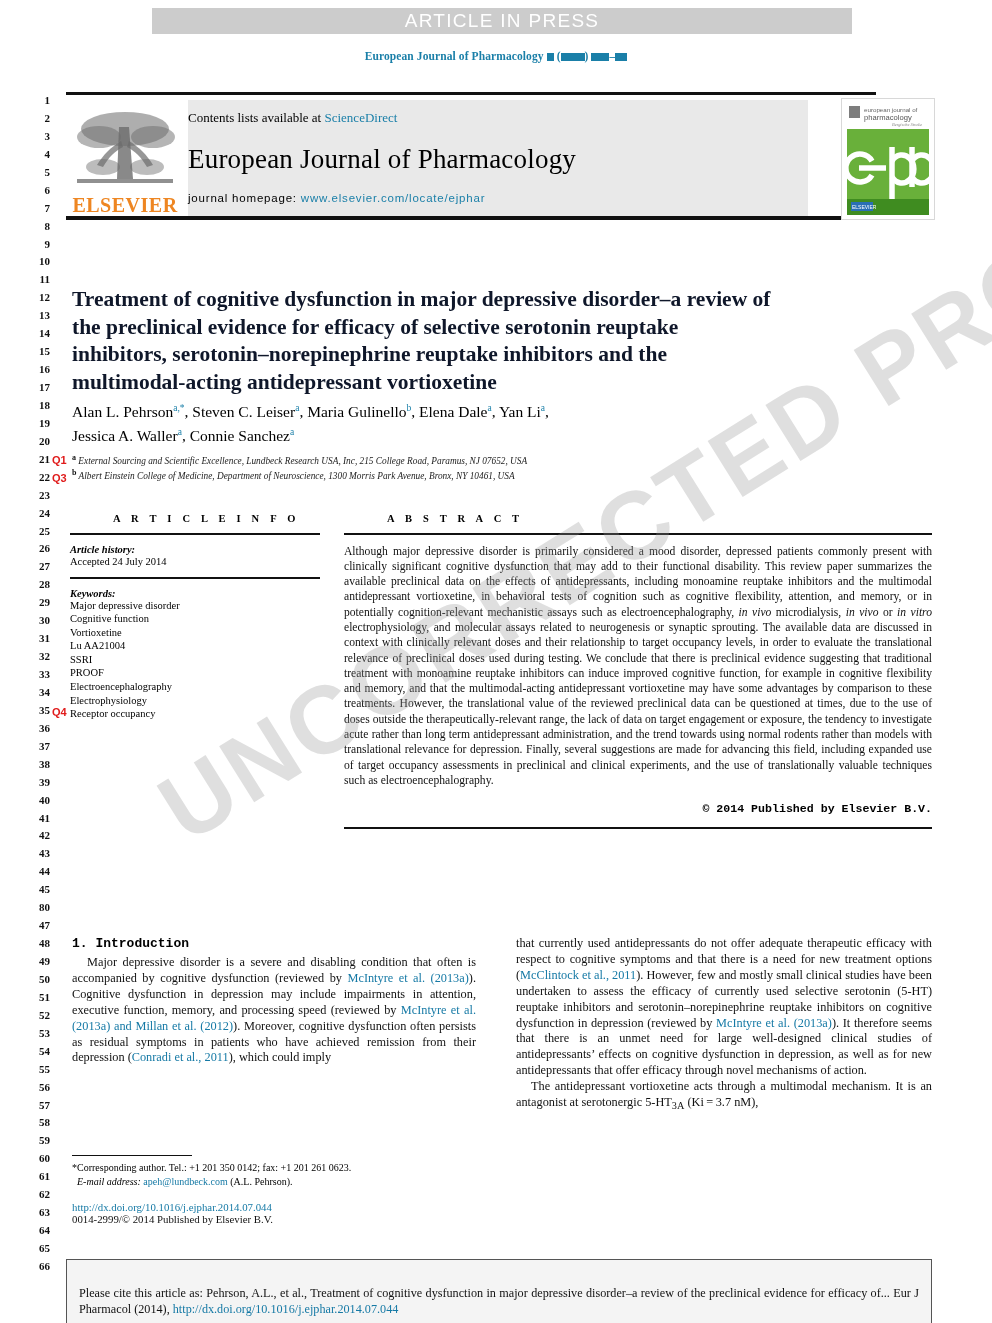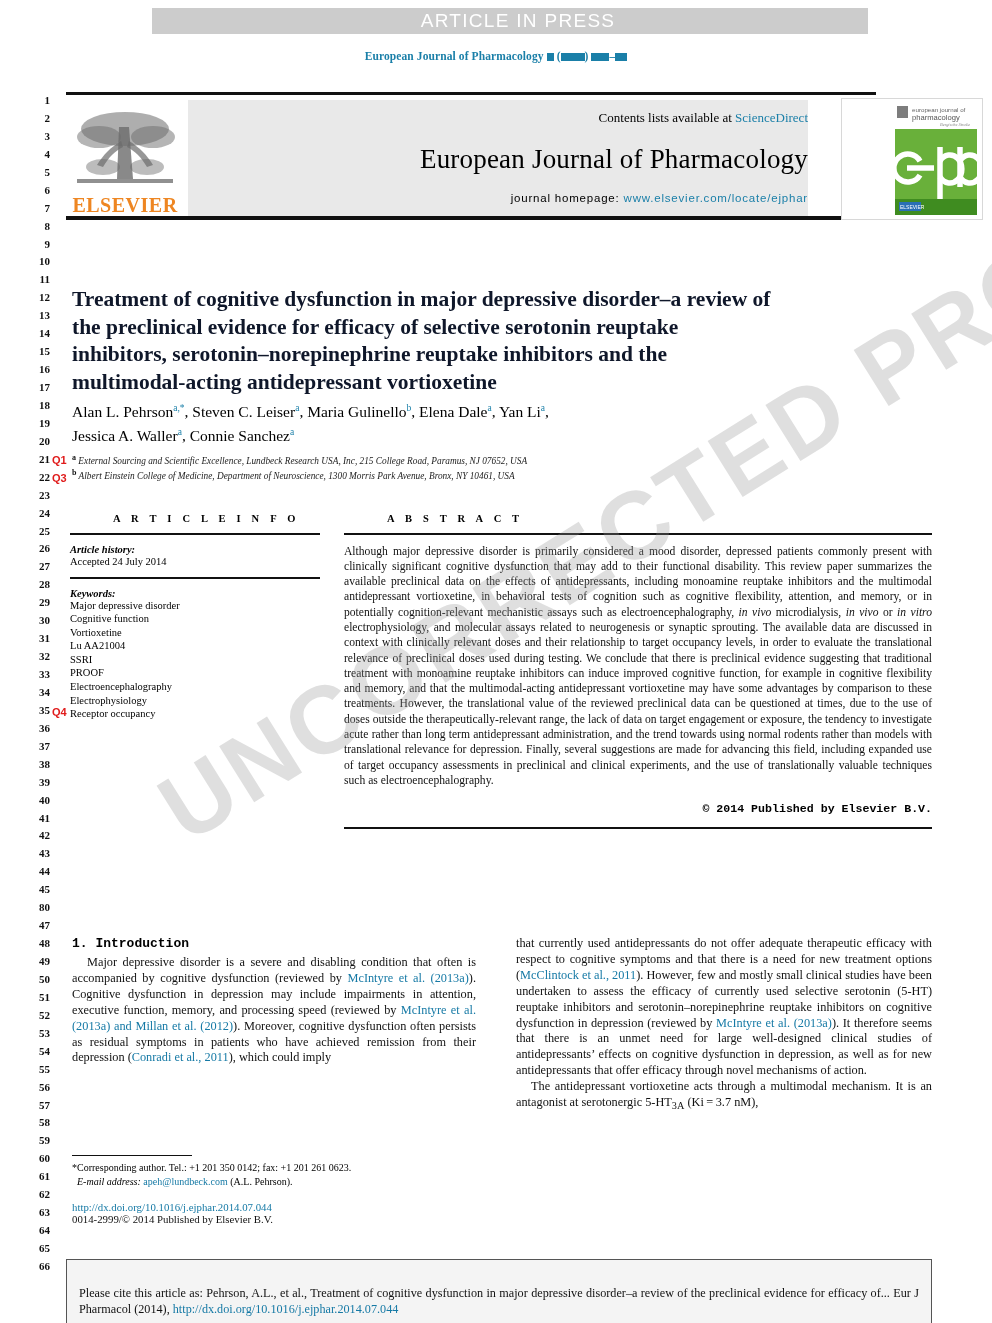--- a/index.html
+++ b/index.html
@@ -15,21 +15,21 @@
     color: #000;
     overflow: hidden;
   }
 
   
   #aip-banner {
     position: absolute;
     left: 152px; top: 8px;
     width: 700px; height: 26px;
     background: #cccccc;
-    display: flex; align-items: center; justify-content: center; padding-left: 16px;
+    display: flex; align-items: center; justify-content: center;
   }
   #aip-banner .aip-text {
     font-family: "Liberation Sans", sans-serif;
     font-size: 19px;
     letter-spacing: 1.3px;
     color: #ffffff;
   }
 
   
   #running-head {
@@ -97,21 +97,21 @@
     color: #ee8622;
     letter-spacing: .5px;
     line-height: 1;
     margin-top: 2px;
   }
   #masthead-center {
     position: absolute; left: 122px; top: 8px;
     width: 620px; height: 116px;
     background: #e9e9e9;
     display: flex; flex-direction: column;
-    align-items: flex-end; justify-content: space-between;
+    align-items: flex-start; justify-content: space-between;
     padding: 10px 0 12px 0;
     box-sizing: border-box;
   }
   #contents-line { font-size: 13px; }
   #contents-line .sd { color:#1a7fa8; }
   #journal-title-big {
     font-size: 27px;
     letter-spacing: .2px;
   }
   #homepage-line {
@@ -119,21 +119,20 @@
     font-size: 11.5px;
     letter-spacing: .8px;
   }
   #homepage-line .url { color: #1a7fa8; }
   #journal-cover {
     position: absolute; left: 775px; top: 6px;
     width: 92px; height: 120px;
     background: #ffffff;
     border: 1px solid #d8d8d8;
     overflow:hidden;
-    padding-left:48px;
   }
 
   
   #article-title {
     position: absolute;
     left: 72px; top: 272px;
     width: 700px;
     font-size: 21.5px;
     line-height: 27.5px;
     color: #0f172a;

